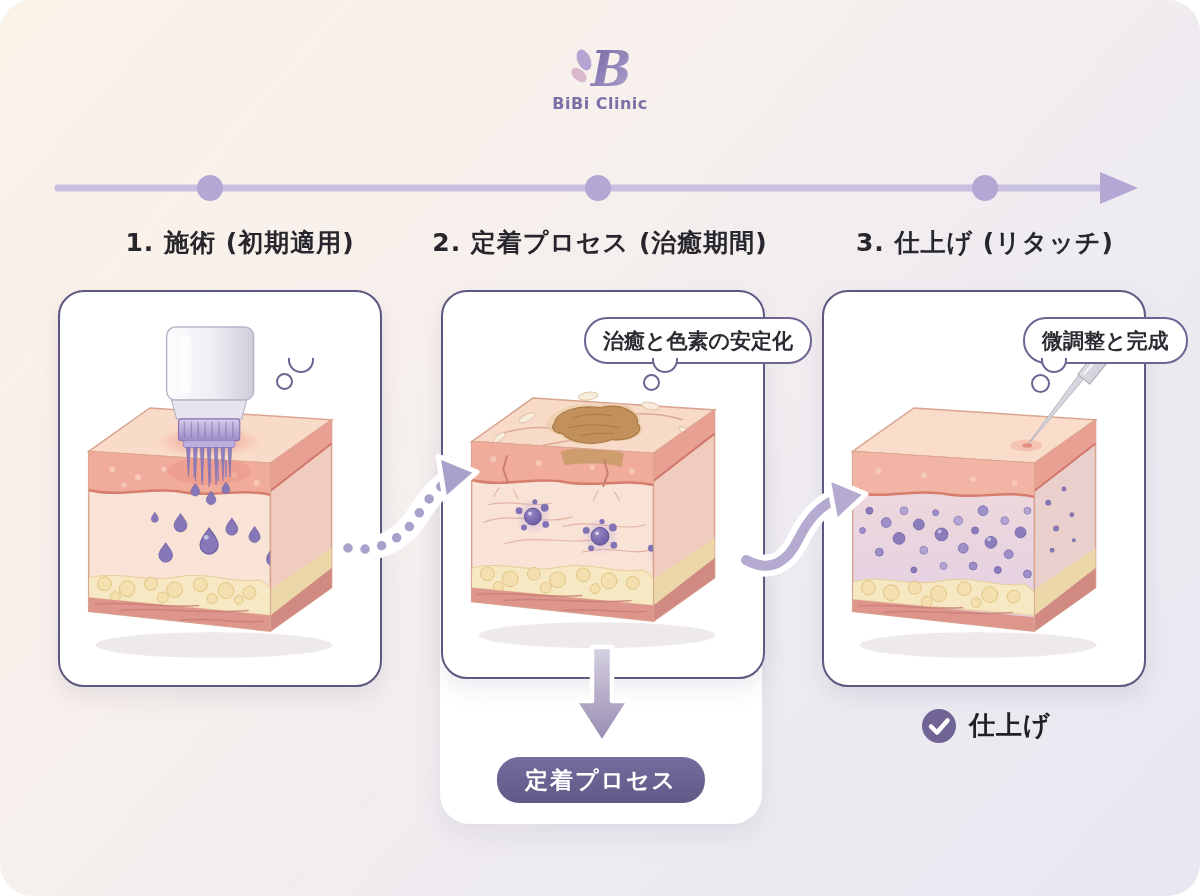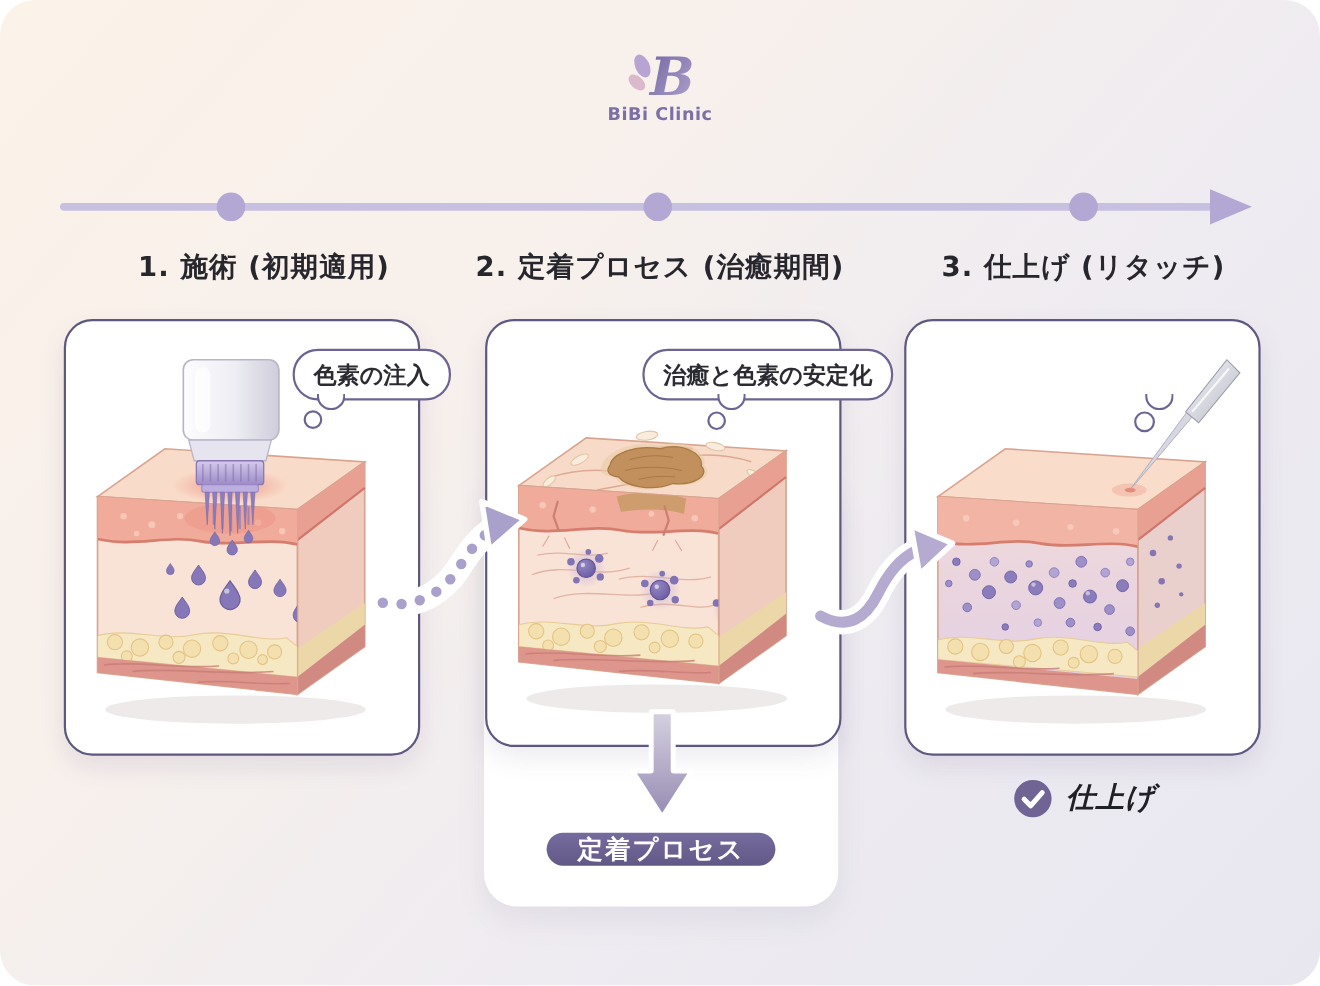--- a/index.html
+++ b/index.html
@@ -30,25 +30,25 @@
           border-radius:23px;display:flex;align-items:center;padding:0 17px;font-size:21px;
           font-weight:600;color:#2b2b32;white-space:nowrap;z-index:20;}
   .bump{position:absolute;width:22px;height:13px;background:#fff;border:2.5px solid #6c6492;
         border-top:none;border-radius:0 0 22px 22px;z-index:21;}
   .tail-dot{position:absolute;width:13px;height:13px;background:#fff;border:2.5px solid #6c6492;
             border-radius:50%;z-index:20;}
   
   .flow-arrow{position:absolute;z-index:8;}
   .down-arrow{position:absolute;left:570px;top:644px;z-index:15;}
   
-  .pill{position:absolute;left:601px;top:757px;transform:translateX(-50%);height:30px;
+  .pill{position:absolute;left:601px;top:757px;transform:translateX(-50%);height:46px;
         padding:0 28px;border-radius:22px;background:linear-gradient(#756b9d,#635987);
         color:#fff;font-size:23px;font-weight:700;letter-spacing:2px;display:flex;
         align-items:center;justify-content:center;z-index:16;}
-  .finish{position:absolute;left:922px;top:708px;display:flex;align-items:center;gap:13px;z-index:10;font-style:italic;}
+  .finish{position:absolute;left:922px;top:708px;display:flex;align-items:center;gap:13px;z-index:10;}
   .check-circle{width:34px;height:34px;border-radius:50%;background:#6f6494;display:flex;
         align-items:center;justify-content:center;}
   .finish-label{font-size:26px;font-weight:700;color:#202027;letter-spacing:1px;}
 </style>
 </head>
 <body>
 
 <div class="canvas">
 
   <div class="header">
@@ -426,28 +426,28 @@
 
         <g>
           <polygon points="206,152 210,148 266,82 261,77" fill="#d6d7e0" stroke="#a6a7b5" stroke-width=".8"></polygon>
           <polygon points="256,82 268,92 306,46 294,34" fill="url(#s3metal)" stroke="#9a9ba9" stroke-width="1"></polygon>
           <line x1="262" y1="82" x2="296" y2="42" stroke="#ffffff" stroke-width="2" opacity=".8"></line>
         </g>
       </svg>
     </div>
   </div>
 
-  <div class="bubble" style="left:266px;">色素の注入</div>
   <div class="bump" style="left:288px;top:358px;"></div>
   <div class="tail-dot" style="left:276px;top:373px;"></div>
 
   <div class="bubble" style="left:584px;">治癒と色素の安定化</div>
   <div class="bump" style="left:652px;top:358px;"></div>
   <div class="tail-dot" style="left:643px;top:374px;"></div>
 
+  <div class="bubble" style="left:1023px;">微調整と完成</div>
   <div class="bump" style="left:1041px;top:358px;"></div>
   <div class="tail-dot" style="left:1031px;top:374px;width:15px;height:15px;"></div>
 
   <svg class="flow-arrow" style="left:336px;top:436px;" width="144" height="130">
     <path d="M12,112 C45,118 68,100 80,82 C90,66 100,52 114,44" fill="none" stroke="#ffffff" stroke-width="23" stroke-linecap="round"></path>
     <path d="M12,112 C45,118 68,100 80,82 C90,66 100,52 114,44" fill="none" stroke="#a9a0cb" stroke-width="9.5" stroke-linecap="round" stroke-dasharray="0 17"></path>
     <polygon points="102,20 141,36 109,64" fill="#a9a0cb" stroke="#ffffff" stroke-width="5" stroke-linejoin="round"></polygon>
   </svg>
 
   <svg class="flow-arrow" style="left:736px;top:452px;" width="134" height="130">

